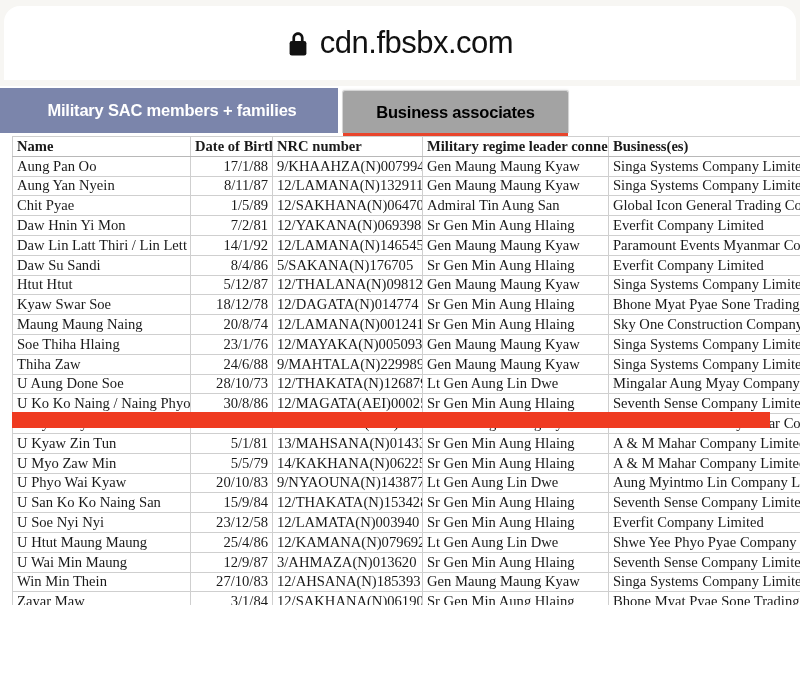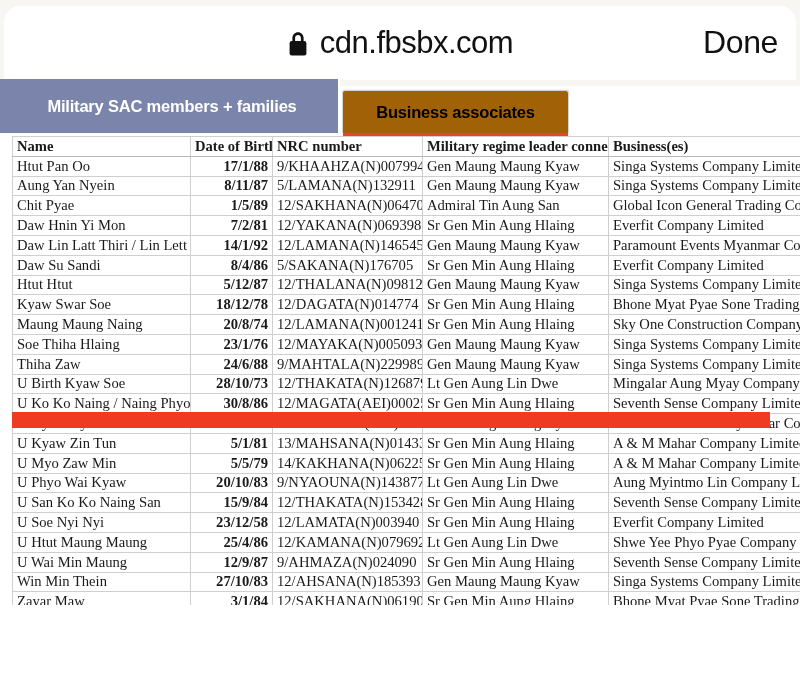--- a/index.html
+++ b/index.html
@@ -67,42 +67,42 @@
   .tabstrip {
     position: absolute;
     left: 0;
     top: 86px;
     width: 800px;
     height: 47px;
     display: flex;
     align-items: flex-end;
   }
   .tab {
-    height: 54px;
+    height: 45px;
     display: flex;
     align-items: center;
     justify-content: center;
     box-sizing: border-box;
     font-size: 16.5px;
     font-weight: 700;
     font-family: "Liberation Sans", sans-serif;
     letter-spacing: -0.2px;
     position: relative;
     cursor: pointer;
     white-space: nowrap;
   }
   .tab.inactive {
     background: #7b85ab;
     color: #ffffff;
     border-right: 2px solid #ffffff;
   }
   .tab.tab1 { width: 340px; padding-left: 6px; }
   .tab.tab2 { width: 155px; }
   .tab.active {
-    background: #a16207;
+    background: #a3a3a3;
     color: #000000;
     width: 227px;
     height: 43px;
     border: 1px solid #d4d4d4;
     border-bottom: none;
     border-radius: 3px 3px 0 0;
     box-shadow: 0 -1px 2px rgba(0,0,0,0.06);
     margin-left: 2px;
   }
   .tab.active::after {
@@ -146,21 +146,21 @@
     font-weight: 700;
     text-align: left;
     background: #ffffff;
     border-bottom: 1px solid #b8b8b8;
   }
   col.c-name   { width: 178px; }
   col.c-dob    { width: 82px; }
   col.c-nrc    { width: 150px; }
   col.c-conn   { width: 186px; }
   col.c-biz    { width: 414px; }
-  td.dob { text-align: right; font-weight: bold; }
+  td.dob { text-align: right; }
   th.dob { text-align: left; }
 
   
   .redaction {
     position: absolute;
     left: 12px;
     top: 374px;
     width: 758px;
     height: 13px;
     background: #ef3b21;
@@ -177,21 +177,20 @@
   <div class="url-wrap">
     <span class="lock-icon">
       <svg viewBox="0 0 22 28" width="22" height="28" aria-hidden="true">
         <path d="M11 2.2c-3.1 0-5.6 2.5-5.6 5.6v3.3h2.7V7.8c0-1.6 1.3-2.9 2.9-2.9s2.9 1.3 2.9 2.9v3.3h2.7V7.8c0-3.1-2.5-5.6-5.6-5.6z" fill="#111111"></path>
         <rect x="2.6" y="11.1" width="16.8" height="14.4" rx="2.2" fill="#111111"></rect>
       </svg>
     </span>
     <span class="url-text">cdn.fbsbx.com</span>
   </div>
 
-  <div class="done-button">Done</div>
 </div>
 
 <div class="tabstrip">
   <div class="tab inactive tab1">Military SAC members + families</div>
   <div class="tab active">Business associates</div>
 </div>
 
 <div class="sheet-wrap">
   <table class="grid">
     <colgroup>
@@ -205,30 +204,30 @@
       <tr>
         <th>Name</th>
         <th class="dob">Date of Birth</th>
         <th>NRC number</th>
         <th>Military regime leader connection</th>
         <th>Business(es)</th>
       </tr>
     </thead>
     <tbody id="grid-body">
         <tr>
-          <td>Htut Pan Oo</td>
+          <td>Aung Pan Oo</td>
           <td class="dob">17/1/88</td>
           <td>9/KHAAHZA(N)007994</td>
           <td>Gen Maung Maung Kyaw</td>
           <td>Singa Systems Company Limited</td>
         </tr>
         <tr>
           <td>Aung Yan Nyein</td>
           <td class="dob">8/11/87</td>
-          <td>5/LAMANA(N)132911</td>
+          <td>12/LAMANA(N)132911</td>
           <td>Gen Maung Maung Kyaw</td>
           <td>Singa Systems Company Limited</td>
         </tr>
         <tr>
           <td>Chit Pyae</td>
           <td class="dob">1/5/89</td>
           <td>12/SAKHANA(N)064709</td>
           <td>Admiral Tin Aung San</td>
           <td>Global Icon General Trading Company Limited</td>
         </tr>
@@ -282,21 +281,21 @@
           <td>Singa Systems Company Limited</td>
         </tr>
         <tr>
           <td>Thiha Zaw</td>
           <td class="dob">24/6/88</td>
           <td>9/MAHTALA(N)229989</td>
           <td>Gen Maung Maung Kyaw</td>
           <td>Singa Systems Company Limited</td>
         </tr>
         <tr>
-          <td>U Birth Kyaw Soe</td>
+          <td>U Aung Done Soe</td>
           <td class="dob">28/10/73</td>
           <td>12/THAKATA(N)126879</td>
           <td>Lt Gen Aung Lin Dwe</td>
           <td>Mingalar Aung Myay Company Limited</td>
         </tr>
         <tr>
           <td>U Ko Ko Naing / Naing Phyo Kyaw</td>
           <td class="dob">30/8/86</td>
           <td>12/MAGATA(AEI)000257</td>
           <td>Sr Gen Min Aung Hlaing</td>
@@ -347,21 +346,21 @@
         <tr>
           <td>U Htut Maung Maung</td>
           <td class="dob">25/4/86</td>
           <td>12/KAMANA(N)079692</td>
           <td>Lt Gen Aung Lin Dwe</td>
           <td>Shwe Yee Phyo Pyae Company Limited</td>
         </tr>
         <tr>
           <td>U Wai Min Maung</td>
           <td class="dob">12/9/87</td>
-          <td>9/AHMAZA(N)024090</td>
+          <td>3/AHMAZA(N)013620</td>
           <td>Sr Gen Min Aung Hlaing</td>
           <td>Seventh Sense Company Limited</td>
         </tr>
         <tr>
           <td>Win Min Thein</td>
           <td class="dob">27/10/83</td>
           <td>12/AHSANA(N)185393</td>
           <td>Gen Maung Maung Kyaw</td>
           <td>Singa Systems Company Limited</td>
         </tr>

